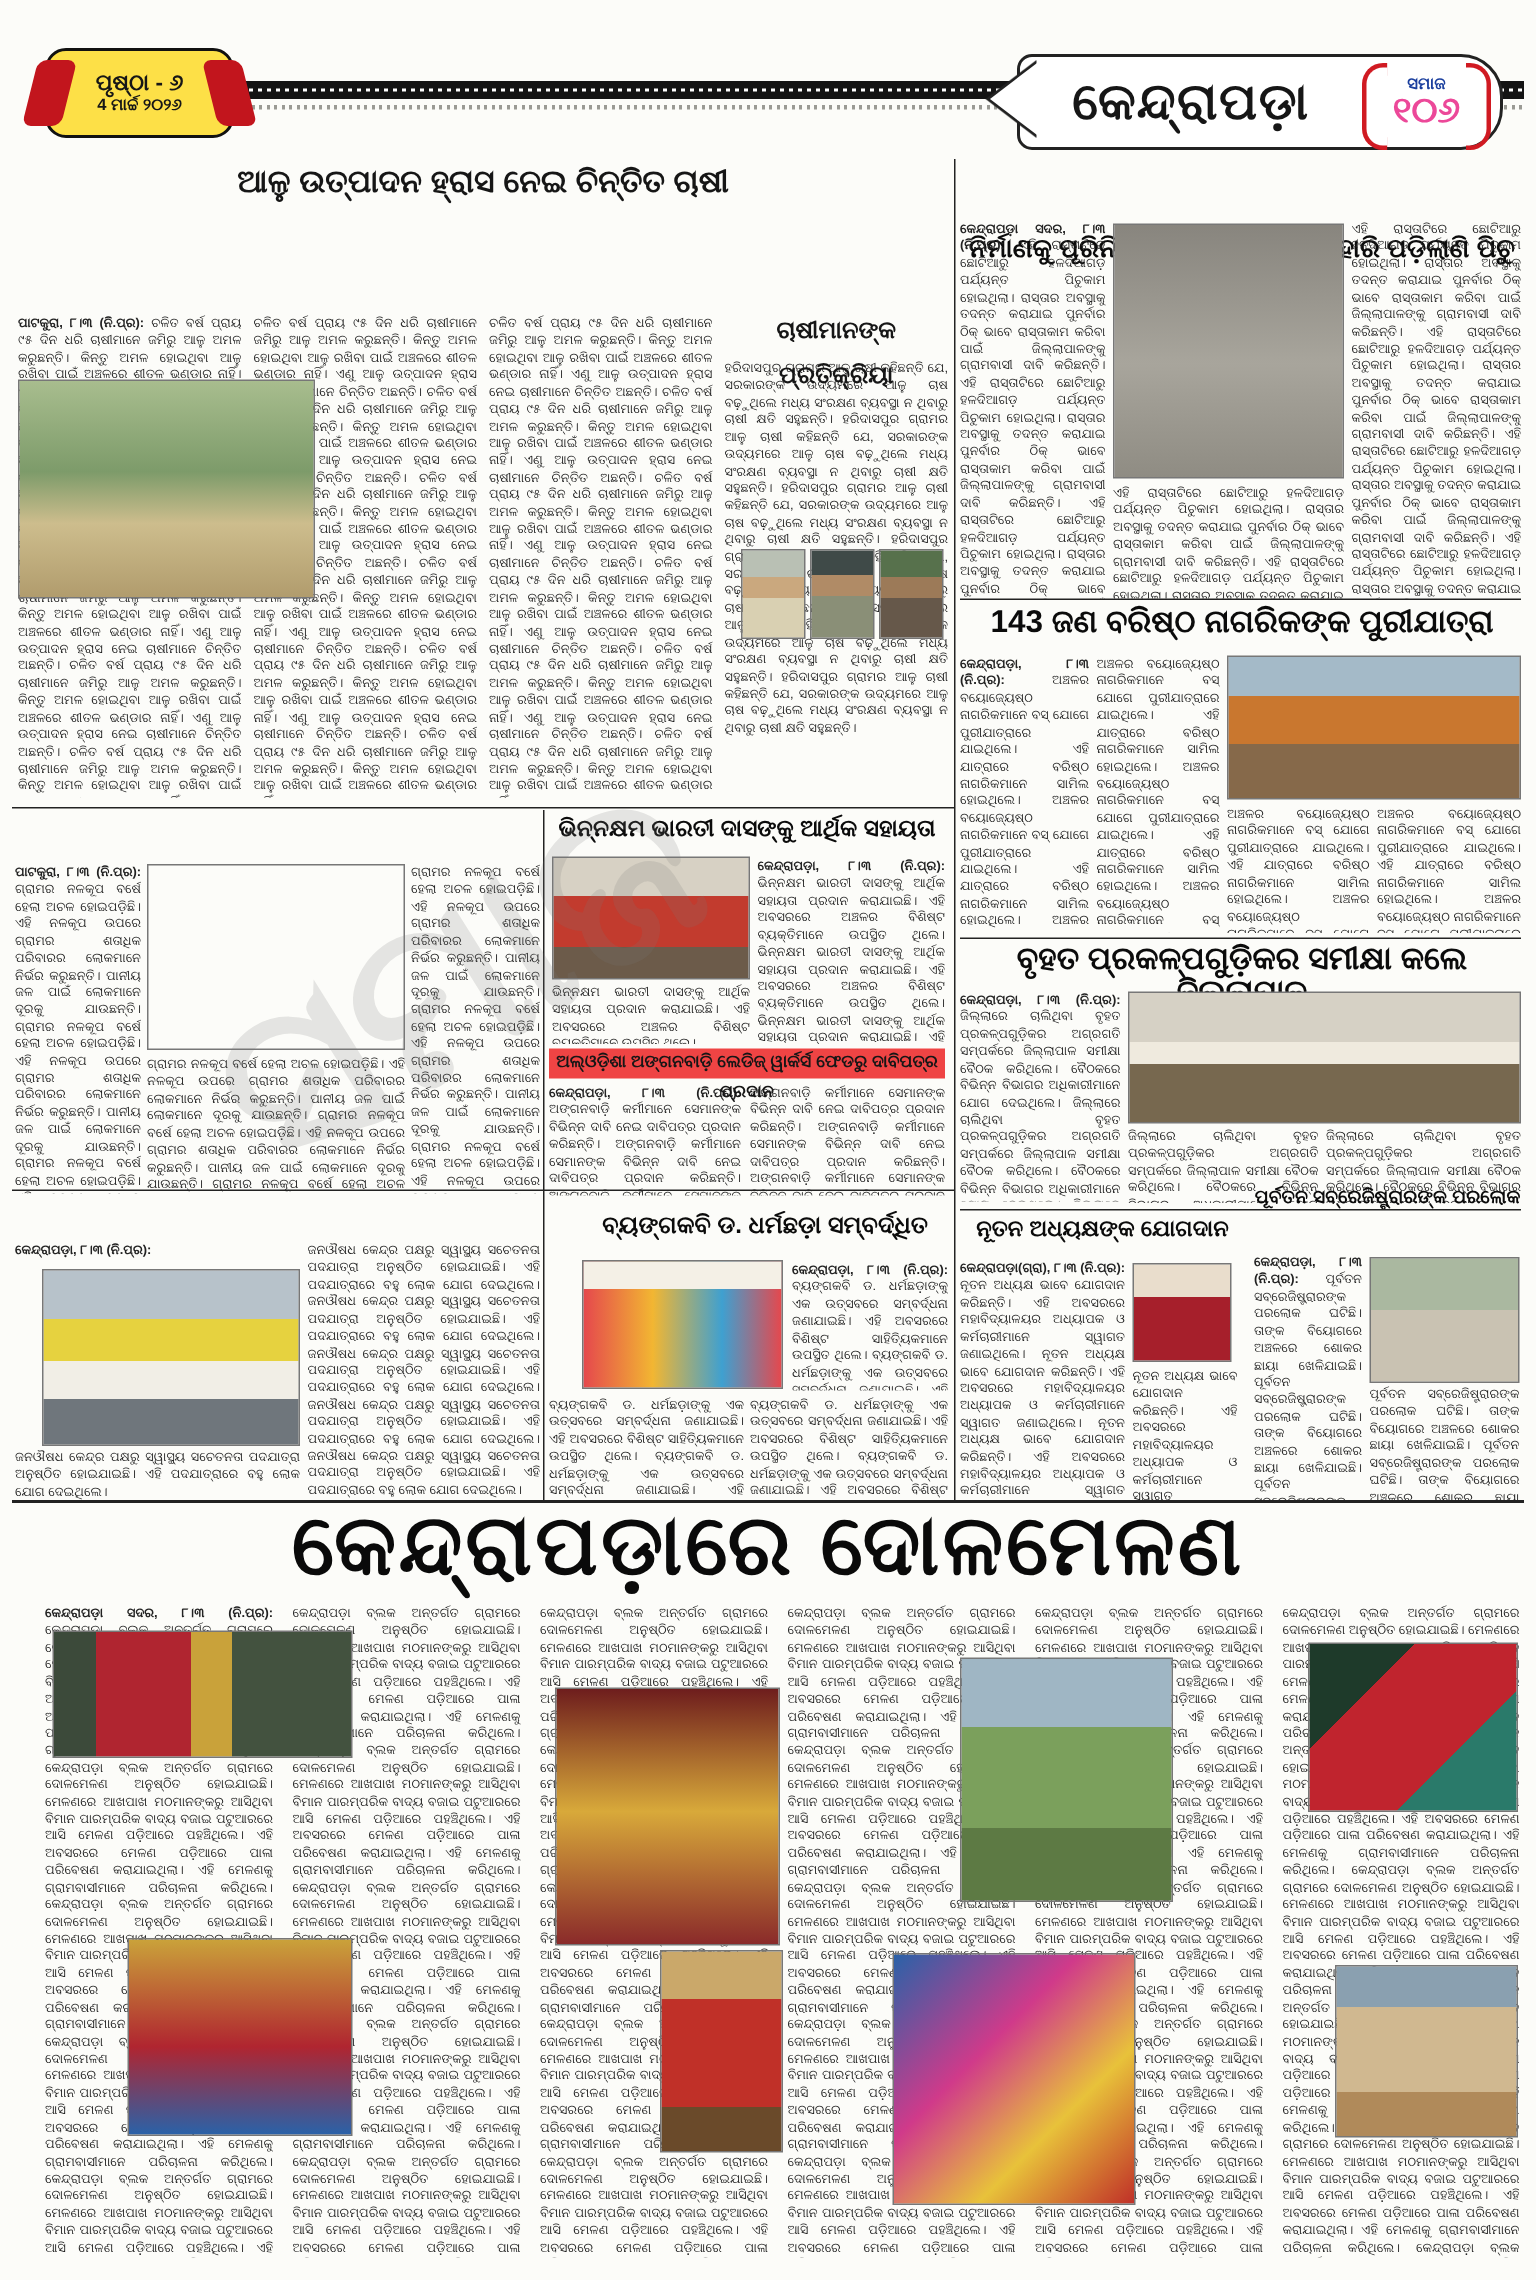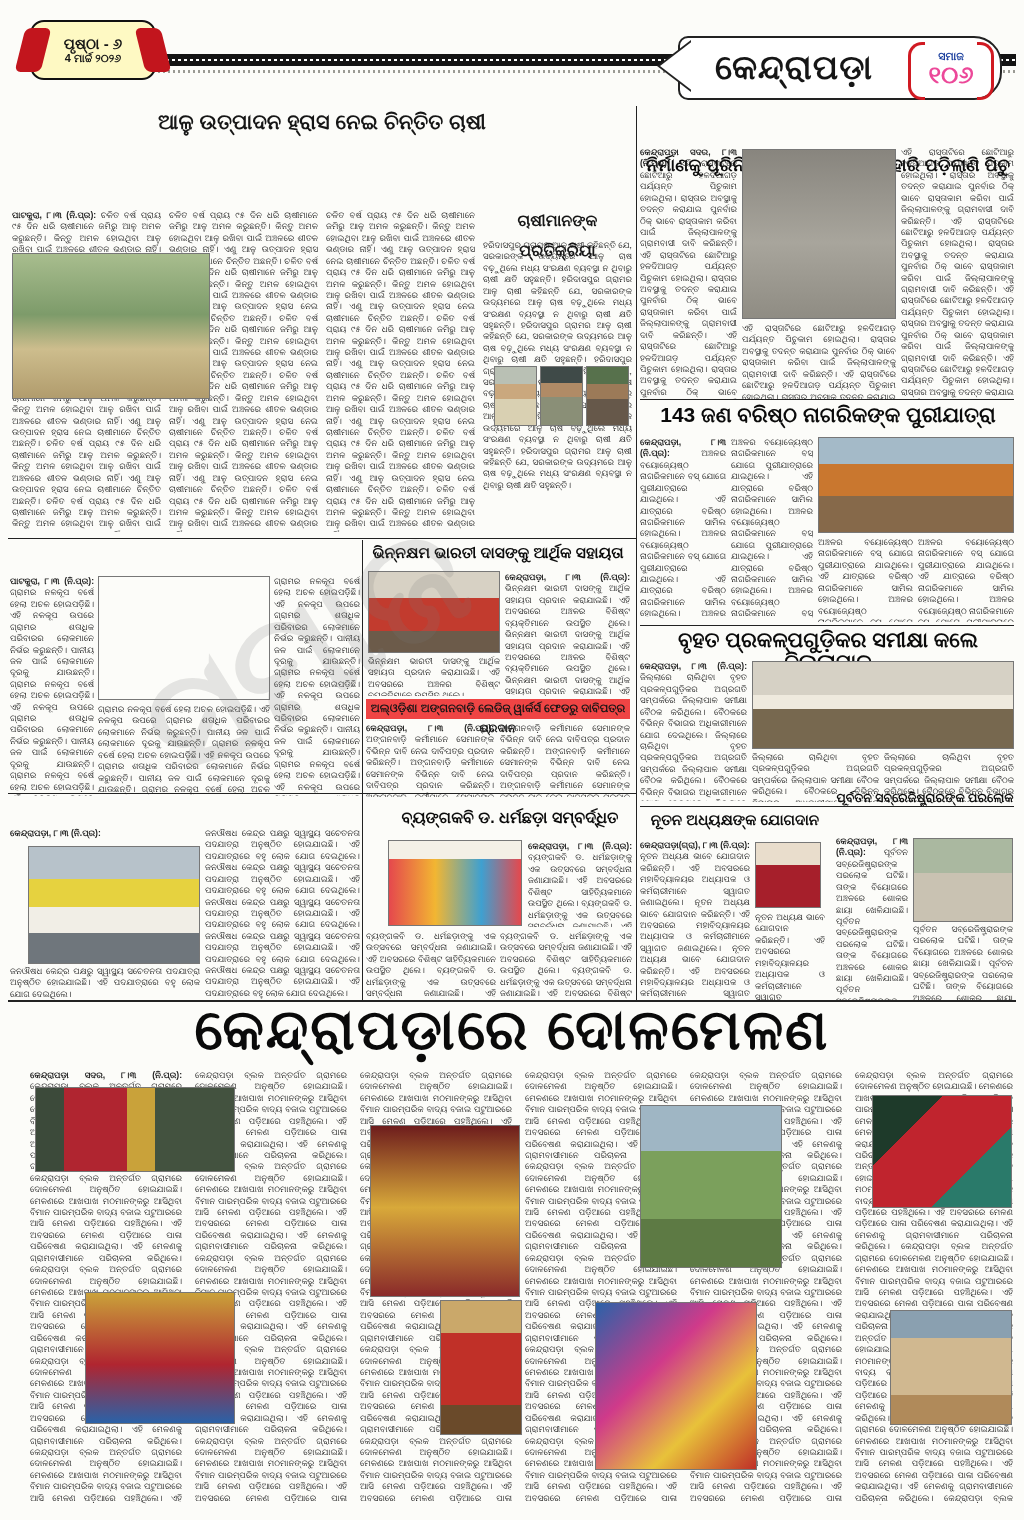--- a/index.html
+++ b/index.html
@@ -1,19 +1,19 @@
 <!DOCTYPE html>
 <html><head>
 <meta charset="utf-8">
 <style>
   html,body{margin:0;padding:0;background:#d8d8d2;}
   .page{position:relative;width:1024px;height:1520px;background:#fcfcf9;overflow:hidden;
         font-family:"Liberation Sans",sans-serif;color:#161616;border-right:3px solid #161616;}
   
-  .badge{position:absolute;left:30px;top:20px;width:122px;height:56px;background:#fef9c3;
+  .badge{position:absolute;left:30px;top:32px;width:122px;height:56px;background:#fde047;
          border:2.5px solid #111;border-radius:14px;z-index:5;display:flex;flex-direction:column;
          align-items:center;justify-content:center;line-height:1.15;}
   .badge:before,.badge:after{content:"";position:absolute;top:6px;width:26px;height:44px;background:#c2151d;z-index:-1;}
   .badge:before{left:-12px;transform:skewX(-14deg);border-radius:6px;}
   .badge:after{right:-12px;transform:skewX(14deg);border-radius:6px;}
   .badge .l1{font-size:15px;font-weight:bold;}
   .badge .l2{font-size:11px;font-weight:bold;}
   .rule-bar{position:absolute;left:148px;top:54px;width:868px;height:12px;background:#141414;}
   .rule-bar:after{content:"";position:absolute;left:0;top:5px;width:100%;height:2px;
      background:repeating-linear-gradient(90deg,#fff 0 3px,transparent 3px 6px);}

